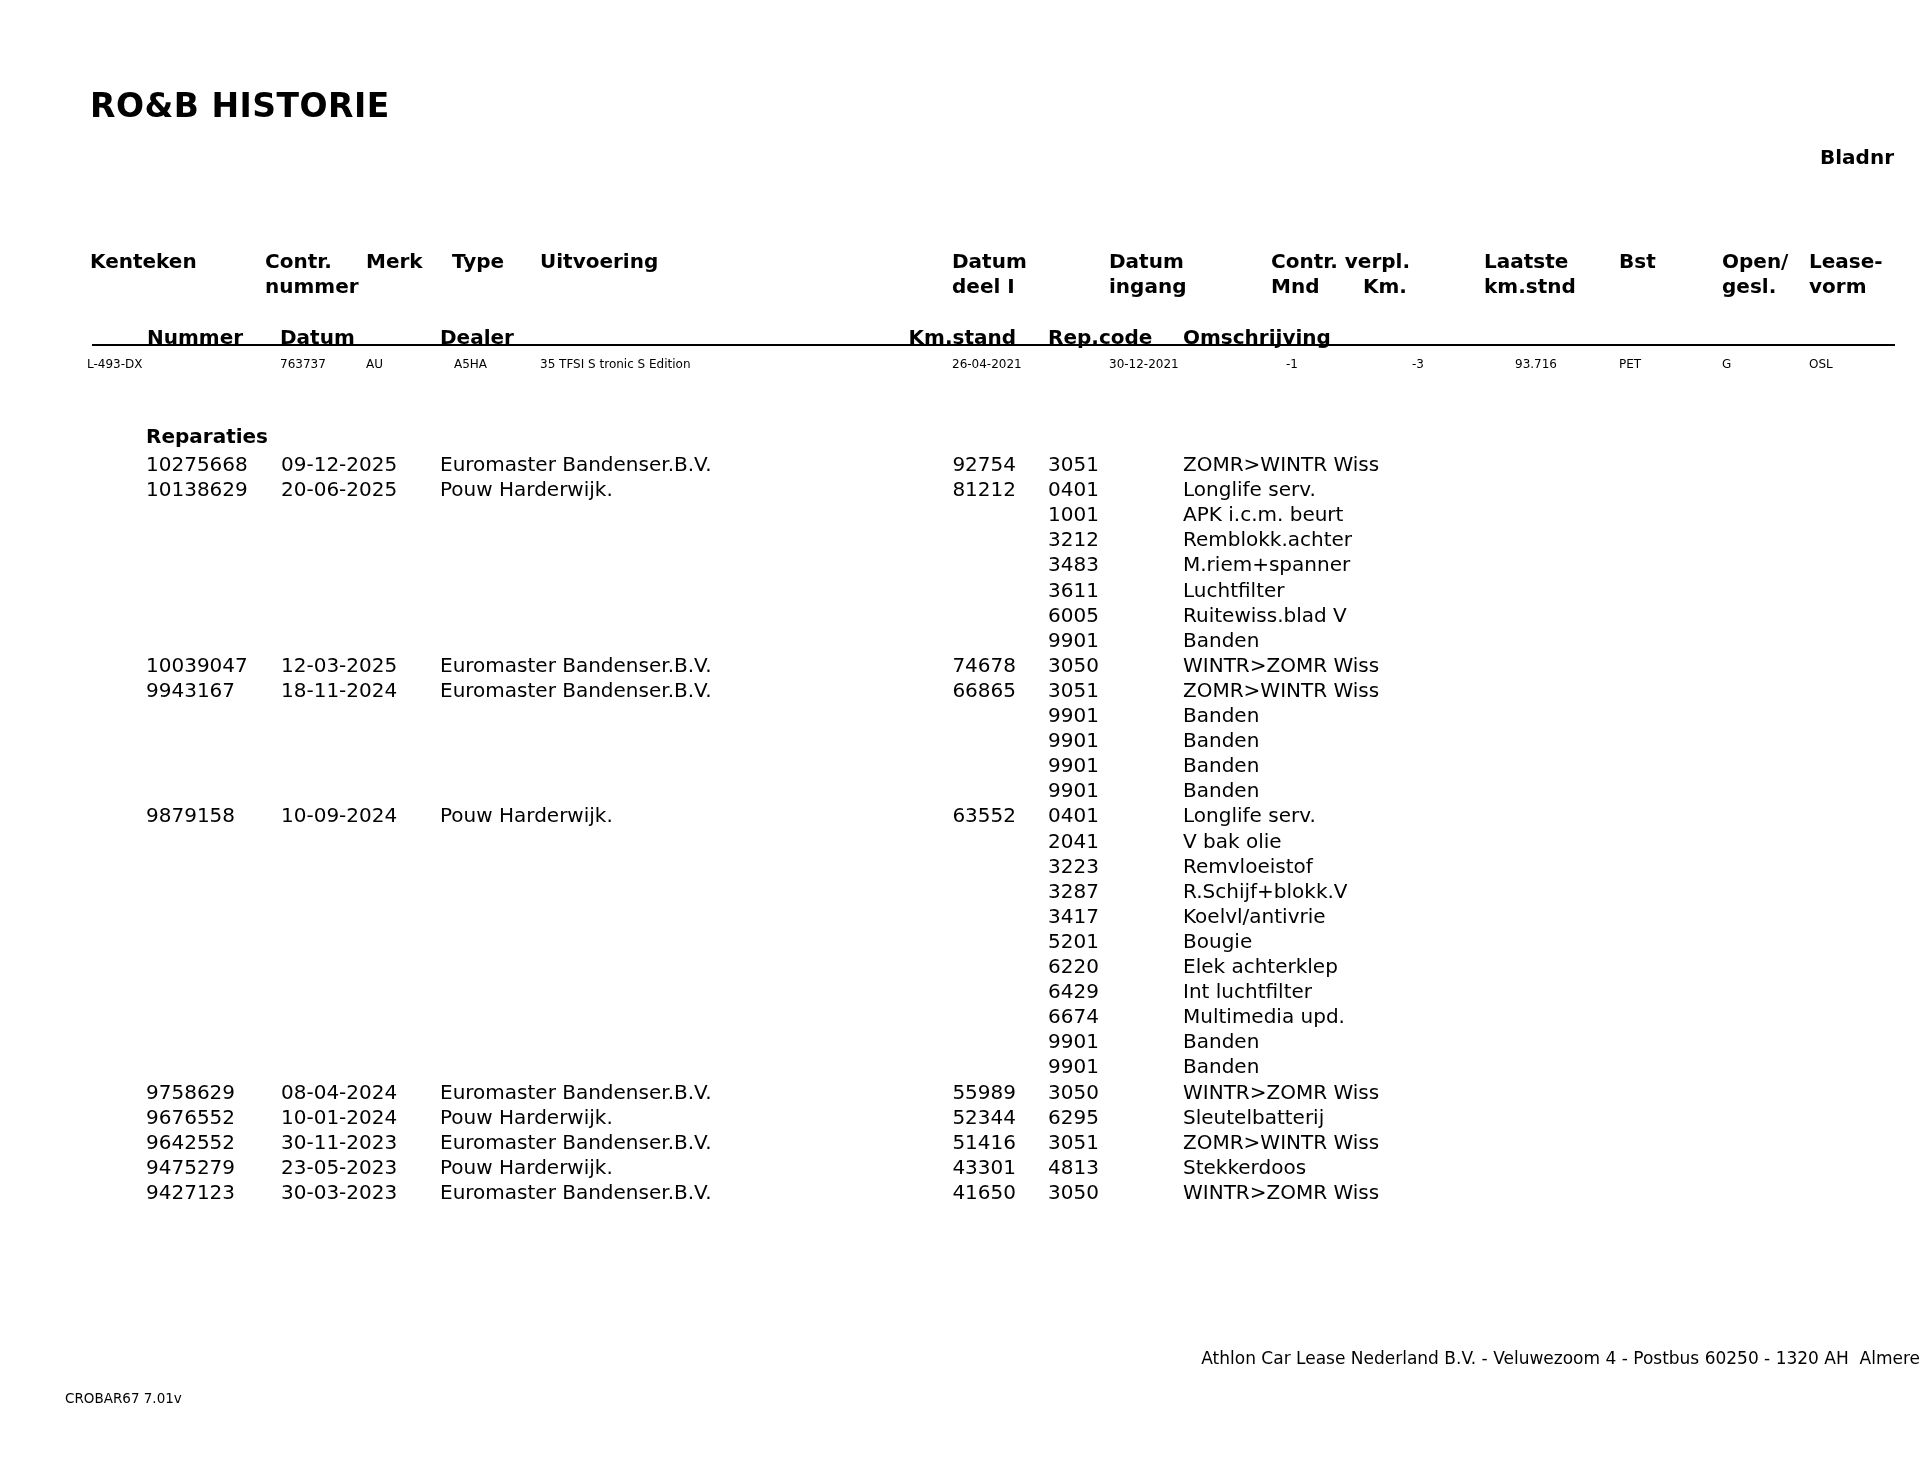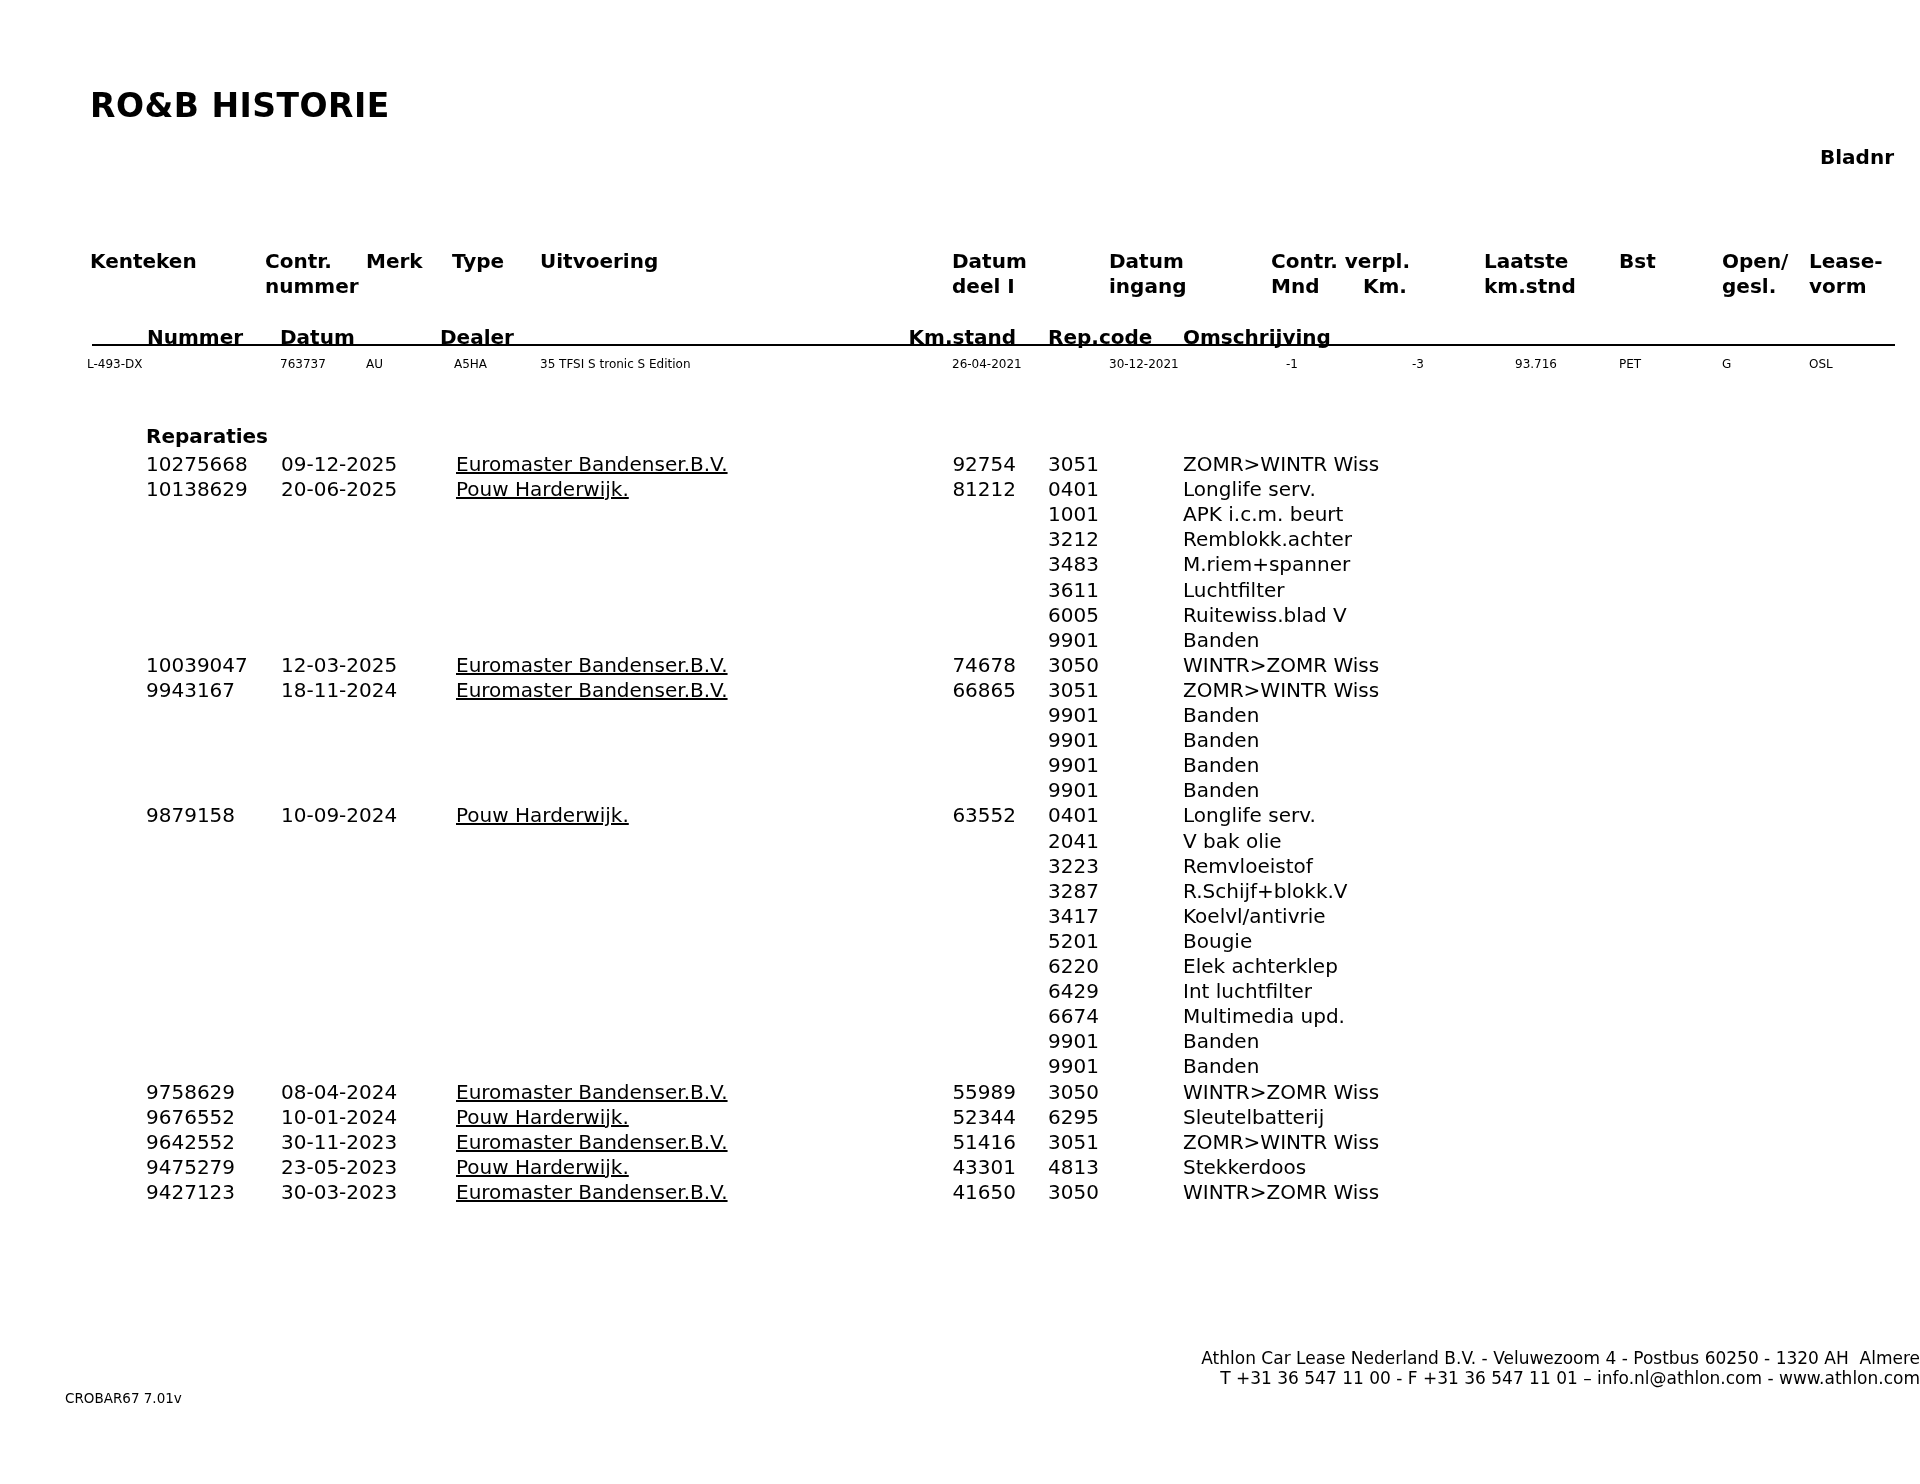--- a/index.html
+++ b/index.html
@@ -10,21 +10,21 @@
   .abs{position:absolute;white-space:nowrap;}
   .title{font-size:33px;font-weight:bold;line-height:36px;letter-spacing:0.5px;}
   .hdr{position:absolute;font-weight:bold;font-size:20px;line-height:25px;white-space:pre-line;}
   .val{position:absolute;font-size:12px;line-height:25px;white-space:nowrap;}
   .r{text-align:right;}
   .rule{position:absolute;left:92px;top:344px;width:1803px;height:2px;background:#000;}
   .row{position:absolute;left:0;width:1920px;height:26px;}
   .c{position:absolute;font-size:20px;line-height:25px;white-space:nowrap;}
   .c-nummer{left:146px;}
   .c-datum{left:281px;}
-  .c-dealer{left:456px;text-decoration:underline;}
+  .c-dealer{left:440px;}
   .c-km{left:900px;width:116px;text-align:right;}
   .c-code{left:1048px;}
   .c-oms{left:1183px;}
   .footer{position:absolute;left:140px;top:1348px;width:1780px;text-align:right;font-size:17px;line-height:20px;}
   .footer div{white-space:pre;}
   .version{position:absolute;left:65px;top:1390px;font-size:13.5px;line-height:16px;}
 </style>
 </head>
 <body>
 
@@ -317,17 +317,16 @@
       <div class="c c-datum">30-03-2023</div>
       <div class="c c-dealer">Euromaster Bandenser.B.V.</div>
       <div class="c c-km">41650</div>
       <div class="c c-code">3050</div>
       <div class="c c-oms">WINTR&gt;ZOMR Wiss</div>
     </div>
     </div>
 
   <div class="footer">
     <div>Athlon Car Lease Nederland B.V. - Veluwezoom 4 - Postbus 60250 - 1320 AH  Almere</div>
-    <div>T +31 36 547 11 00 - F +31 36 547 11 01 – info.nl@athlon.com - www.athlon.com</div>
   </div>
   <div class="version">CROBAR67 7.01v</div>
 
 </div>
 
 </body></html>

